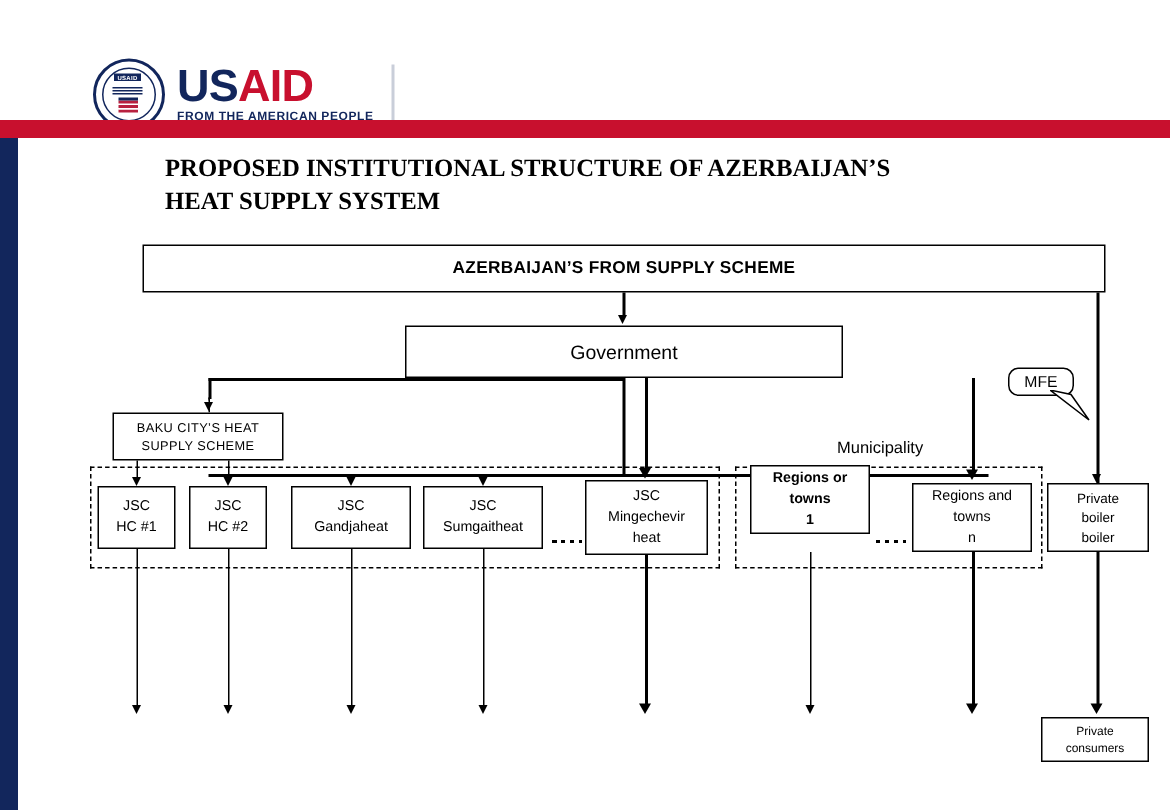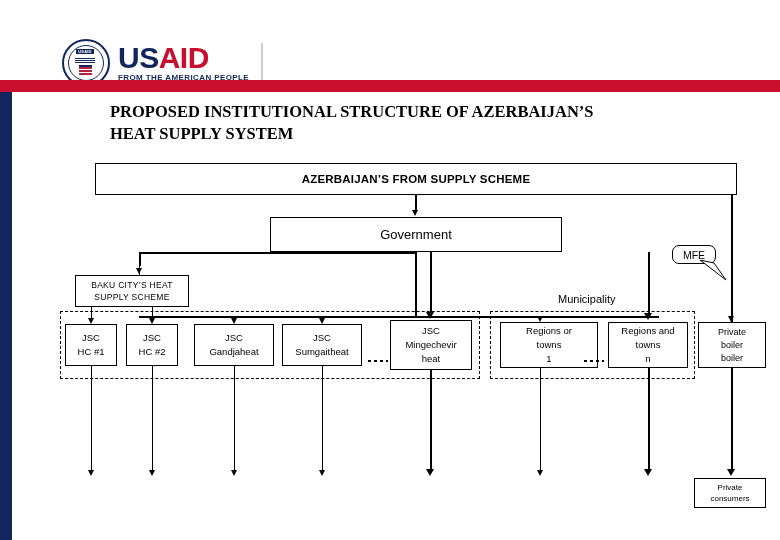--- a/index.html
+++ b/index.html
@@ -245,21 +245,21 @@
   }
   .baku-l1 { font-size: 8.5px; }
   .baku-l2 { font-size: 8.5px; }
 
   .jsc-box { font-size: 9.5px; line-height: 14px; }
   #jsc1 { left: 65px;  top: 324px; width: 52px; height: 42px; }
   #jsc2 { left: 126px; top: 324px; width: 52px; height: 42px; }
   #jsc3 { left: 194px; top: 324px; width: 80px; height: 42px; }
   #jsc4 { left: 282px; top: 324px; width: 80px; height: 42px; }
   #jsc5 { left: 390px; top: 320px; width: 82px; height: 50px; }
-  #reg1 { left: 500px; top: 322px; width: 98px; height: 46px; }
+  #reg1 { left: 500px; top: 310px; width: 80px; height: 46px; font-weight: bold; }
   #reg2 { left: 608px; top: 322px; width: 80px; height: 46px; }
   #boiler { left: 698px; top: 322px; width: 68px; height: 46px; font-size: 9px; line-height: 13px; }
 
   #dashgroup-left  { left: 60px;  top: 311px; width: 420px; height: 68px; }
   #dashgroup-right { left: 490px; top: 311px; width: 205px; height: 68px; }
 
   #consumers-box {
     left: 60px; top: 478px;
     width: 620px; height: 30px;
     font-size: 12px;

